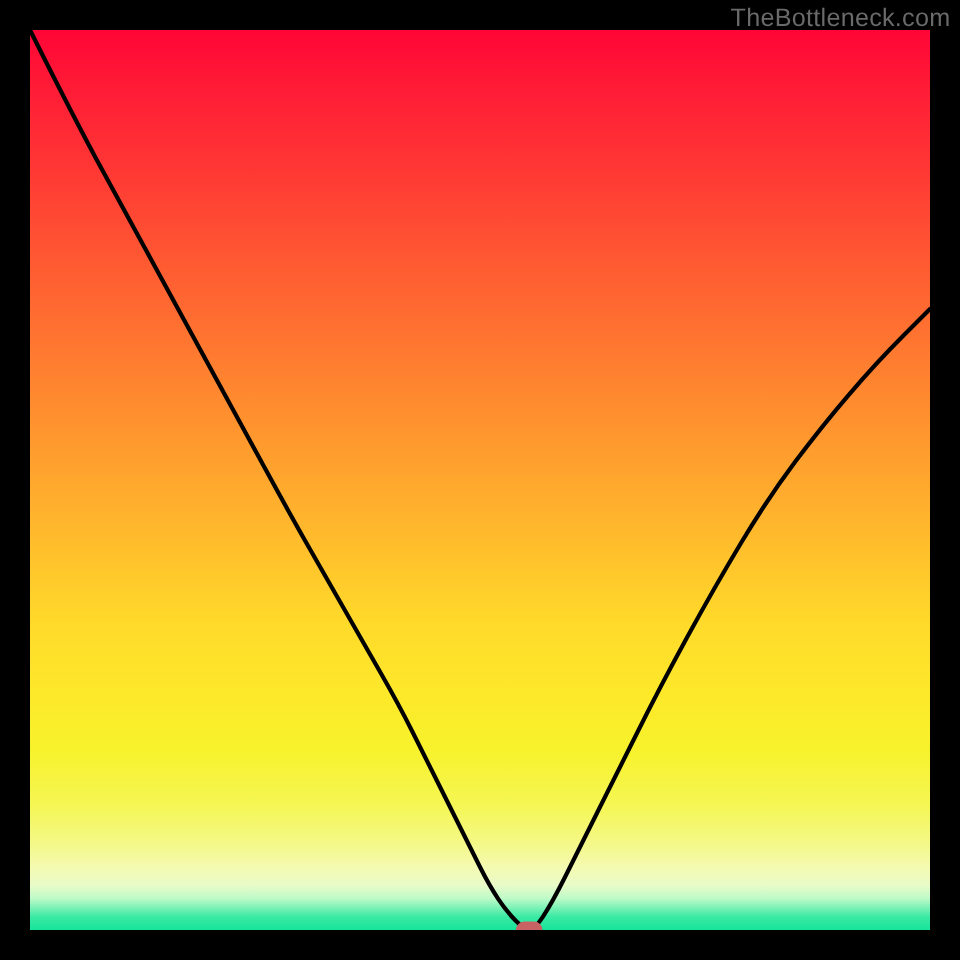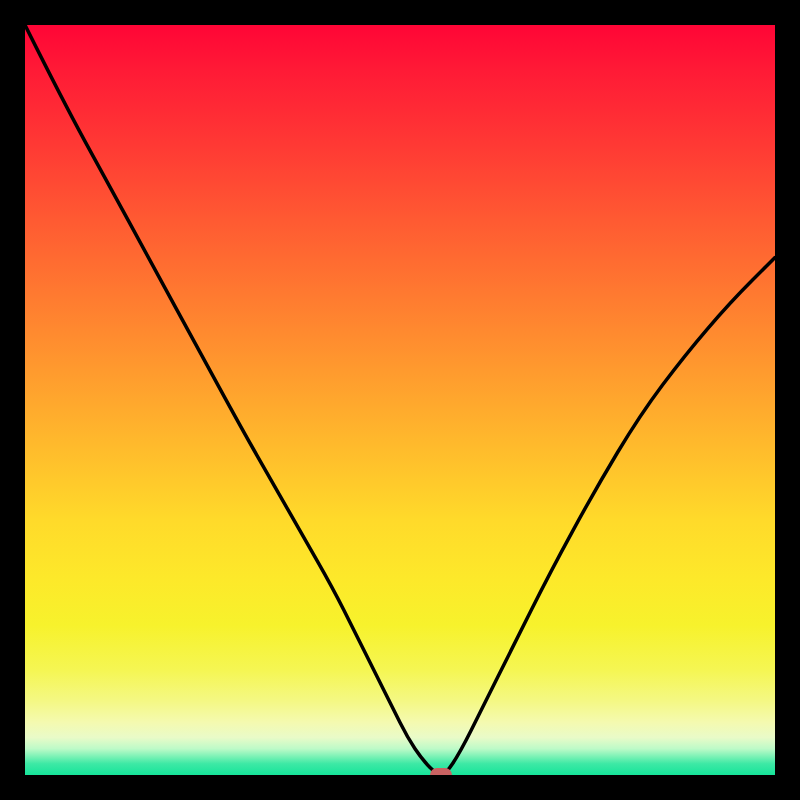--- a/index.html
+++ b/index.html
@@ -77,14 +77,15 @@
 
   <div class="plot-area">
 
     <svg class="curve-svg" viewBox="0 0 750 750" preserveAspectRatio="none">
       <path d="M 0.0 0.0 Q 37.5 75.0 60.0 116.3 Q 82.5 157.5 105.0 198.7 Q 127.5 240.0 150.0 281.3 Q 172.5 322.5 195.0 363.8 Q 217.5 405.0 232.5 431.3 Q 247.5 457.5 262.5 483.8 Q 277.5 510.0 292.5 536.3 Q 307.5 562.5 318.8 585.0 Q 330.0 607.5 341.3 630.0 Q 352.5 652.5 360.0 667.5 Q 367.5 682.5 375.0 697.5 Q 382.5 712.5 390.0 723.8 Q 397.5 735.0 405.0 742.5 Q 412.5 750.0 416.3 750.0 Q 420.0 750.0 427.5 738.8 Q 435.0 727.5 446.3 705.0 Q 457.5 682.5 472.5 652.5 Q 487.5 622.5 506.3 585.0 Q 525.0 547.5 547.5 506.3 Q 570.0 465.0 592.5 427.5 Q 615.0 390.0 637.5 360.0 Q 660.0 330.0 682.5 303.8 Q 705.0 277.5 727.5 255.0 T 750.0 232.5" fill="none" stroke="#000" stroke-width="3.5" stroke-linecap="round" stroke-linejoin="round" id="curvePath"></path>
     </svg>
 
     <div class="marker" id="marker" style="left: 416.25px; top: 750px;"></div>
   </div>
 
+  <div class="attribution">TheBottleneck.com</div>
 
 </div>
 
 </body></html>

